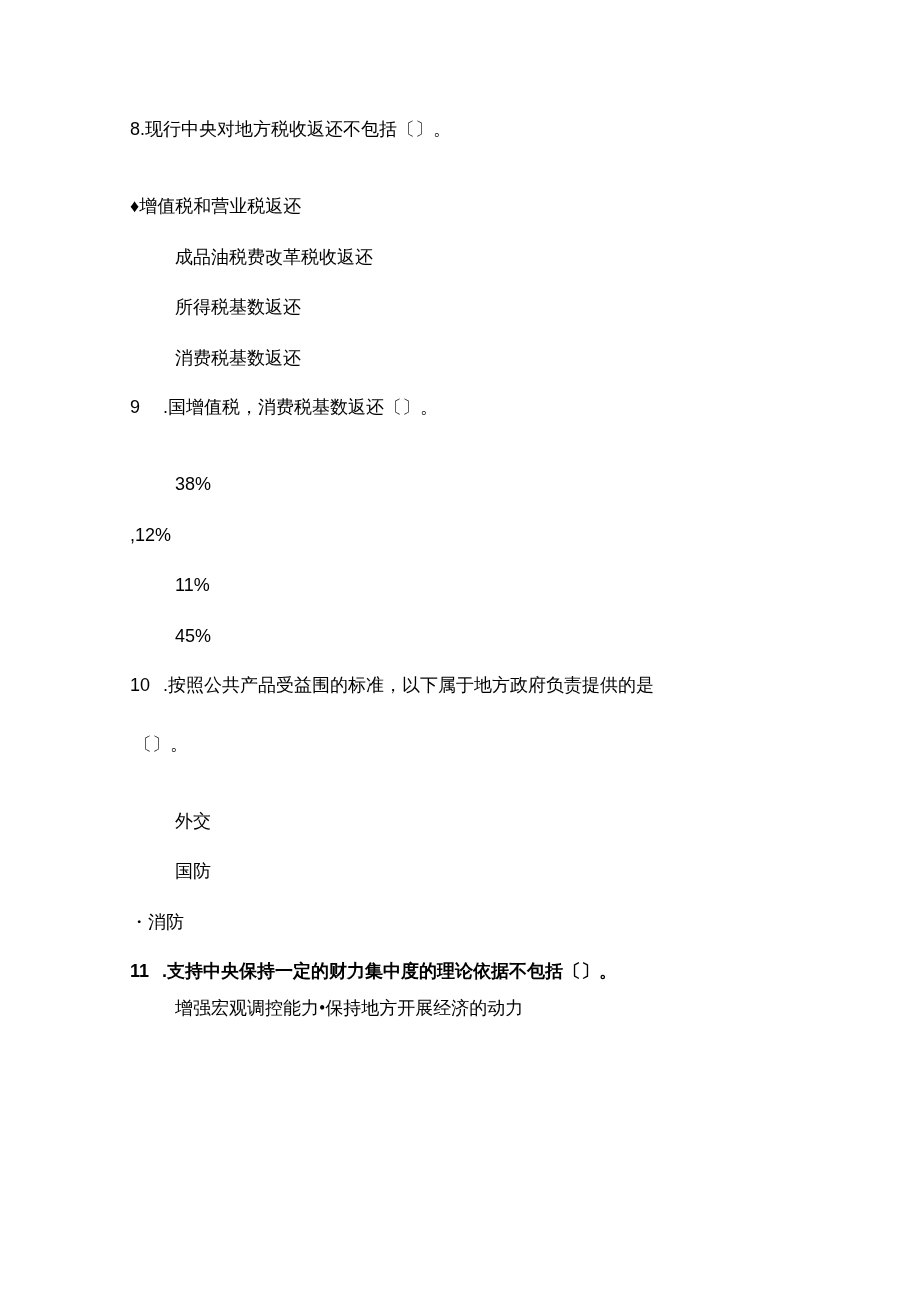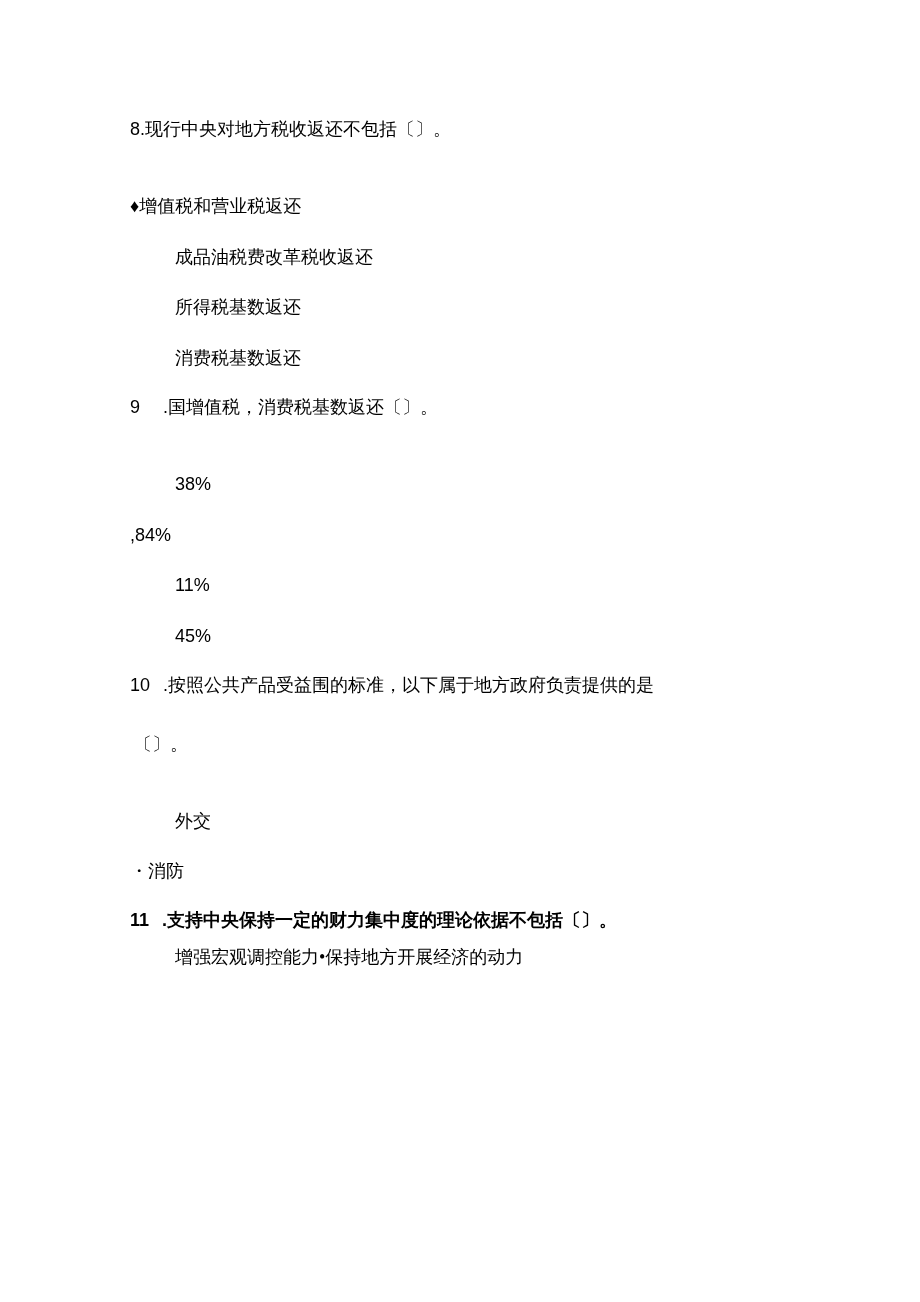--- a/index.html
+++ b/index.html
@@ -85,33 +85,34 @@
   <div class="indent-option"><span>成品油税费改革税收返还</span></div>
   <div class="indent-option"><span>所得税基数返还</span></div>
   <div class="indent-option" style="margin-bottom:22px;"><span>消费税基数返还</span></div>
 </div>
 
 <div class="numbered-q" style="margin-top:-28px;">
   <div class="question-head">
     <span class="q-num number-font">9</span><span class="q-spacer"></span><span class="number-font"> .</span><span>国增值税，消费税基数返还〔〕。</span>
   </div>
   <div class="indent-option number-font"><span>38%</span></div>
-  <div class="marker-option number-font"><span>,</span><span>84%</span></div>
+  <div class="marker-option number-font"><span>,</span><span>12%</span></div>
   <div class="indent-option number-font"><span>11%</span></div>
   <div class="indent-option number-font" style="margin-bottom:22px;"><span>45%</span></div>
 </div>
 
 <div class="numbered-q" style="margin-top:-28px;">
   <div class="q10-wrap">
     <div>
       <span class="q-num number-font">10</span><span class="q-spacer" style="width:8px;"></span><span class="number-font"> .</span><span>按照公共产品受益围的标准，以下属于地方政府负责提供的是</span>
     </div>
     <div class="q10-line2">〔〕。</div>
   </div>
   <div class="indent-option"><span>外交</span></div>
+  <div class="indent-option"><span>国防</span></div>
   <div class="marker-option marker-bullet"><span>消防</span></div>
 </div>
 
 <div class="numbered-q-last" style="margin-top:-28px;">
   <div class="question-head-tight">
     <span class="q-num number-font">11</span><span class="q-spacer" style="width:8px;"></span><span class="number-font"> .</span><span>支持中央保持一定的财力集中度的理论依据不包括〔〕。</span>
   </div>
   <div class="sub-line">
     <span>增强宏观调控能力</span><span class="bullet-inline"></span><span>保持地方开展经济的动力</span>
   </div>

